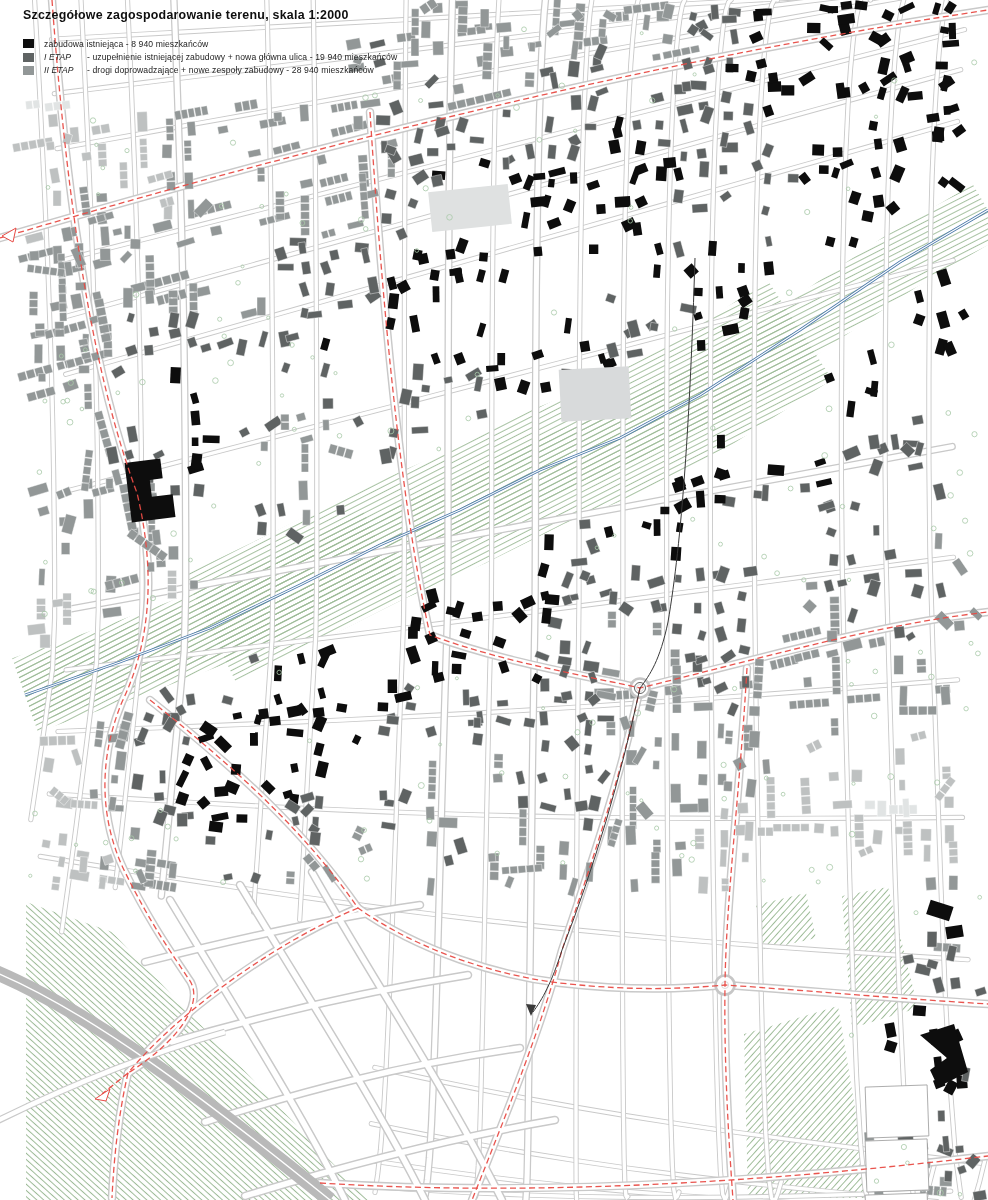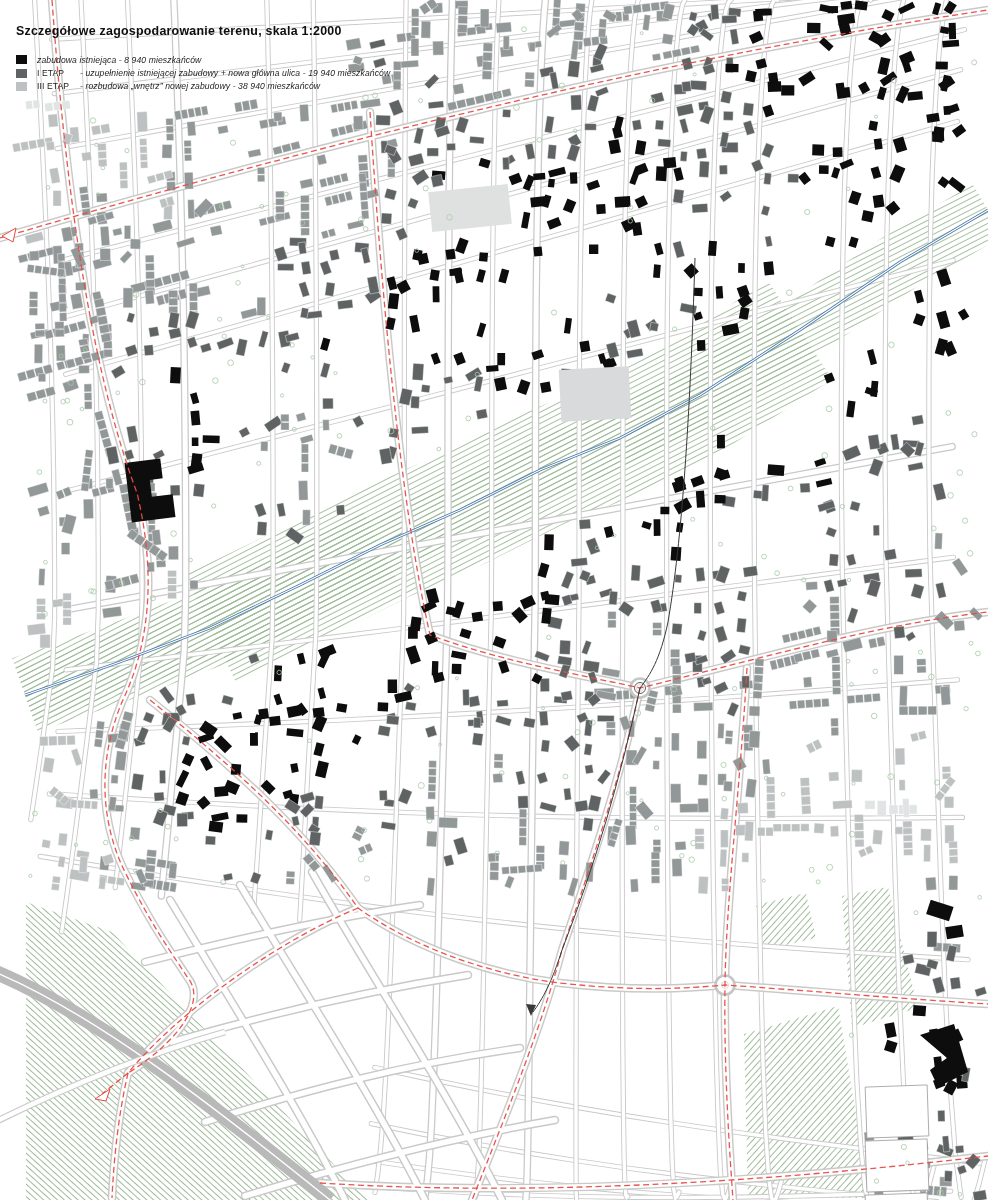--- a/index.html
+++ b/index.html
@@ -1,26 +1,26 @@
 <!DOCTYPE html>
 <html><head>
 <meta charset="utf-8">
 <style>
   html,body{margin:0;padding:0;}
   body{width:988px;height:1200px;overflow:hidden;background:#ffffff;position:relative;
        font-family:"Liberation Sans", sans-serif;}
   #map-wrap{position:absolute;inset:0;}
   svg{display:block;}
-  .legend{position:absolute;left:16px;top:8px;z-index:10;margin-top:16px;}
+  .legend{position:absolute;left:23px;top:8px;z-index:10;}
   .map-title{font-size:12.4px;font-weight:bold;color:#0e0e0e;letter-spacing:.25px;margin:0 0 15px 0;}
   .legend-row{display:flex;align-items:center;height:13.4px;font-size:8.6px;color:#1d1d1d;letter-spacing:.1px;}
   .legend-swatch{width:11px;height:9px;margin-right:10px;flex:0 0 11px;}
-  .legend-stage{flex:0 0 43px;width:43px;white-space:nowrap;}
+  .legend-stage{flex:0 0 43px;width:43px;white-space:nowrap;font-style:italic;}
   .legend-stage.empty{flex:0 0 0;width:0;}
-  .legend-desc{white-space:nowrap;font-style:italic;}
+  .legend-desc{white-space:nowrap;}
 </style>
 </head>
 <body>
 
 <div id="map-wrap">
   <svg id="map" width="988" height="1200" viewBox="0 0 988 1200">
       <defs>
         <pattern id="hR" width="5" height="5" patternUnits="userSpaceOnUse" patternTransform="rotate(-27)">
           <path d="M0,2.5 H5" stroke="#9cba96" stroke-width="0.9"></path>
         </pattern>
@@ -1705,18 +1705,18 @@
         <span class="legend-swatch" style="background: rgb(13, 13, 13);"></span>
         <span class="legend-stage empty"></span>
         <span class="legend-desc">zabudowa istniejąca - 8 940 mieszkańców</span>
       </div>
       <div class="legend-row">
         <span class="legend-swatch" style="background: rgb(95, 99, 99);"></span>
         <span class="legend-stage">I ETAP</span>
         <span class="legend-desc">- uzupełnienie istniejącej zabudowy + nowa główna ulica - 19 940 mieszkańców</span>
       </div>
       <div class="legend-row">
-        <span class="legend-swatch" style="background: rgb(190, 193, 193);"></span>
-        <span class="legend-stage">III ETAP</span>
-        <span class="legend-desc">- rozbudowa „wnętrz” nowej zabudowy - 38 940 mieszkańców</span>
+        <span class="legend-swatch" style="background: rgb(146, 151, 151);"></span>
+        <span class="legend-stage">II ETAP</span>
+        <span class="legend-desc">- drogi doprowadzające + nowe zespoły zabudowy - 28 940 mieszkańców</span>
       </div>
     </div>
 </div>
 
 </body></html>

